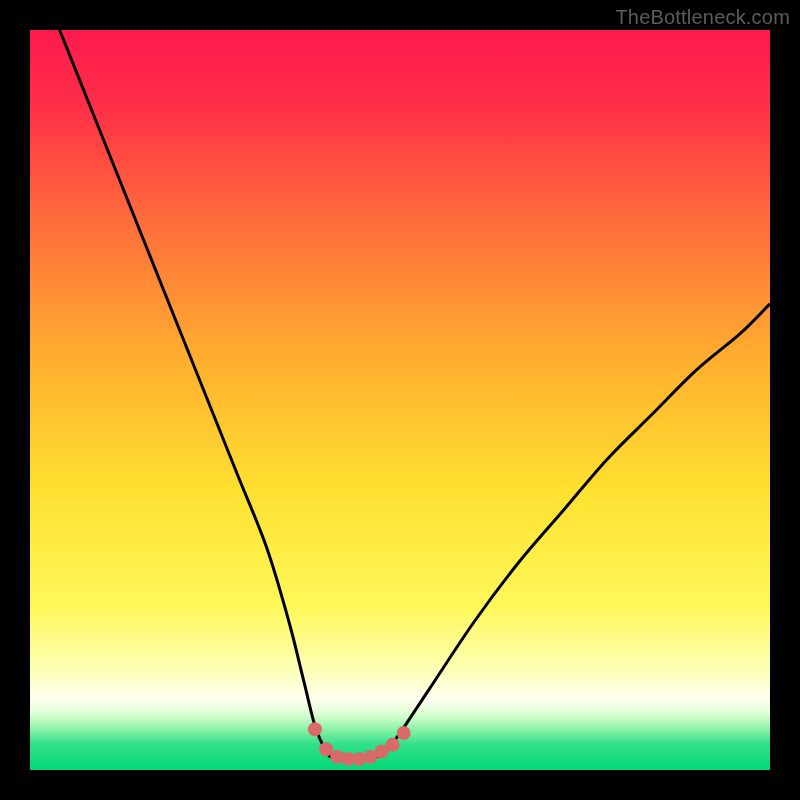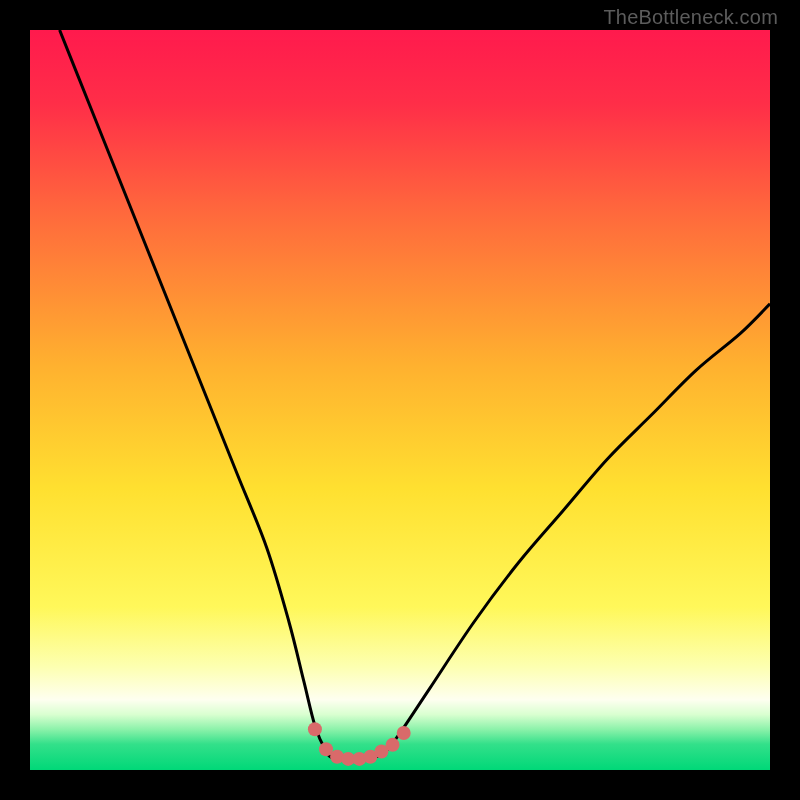--- a/index.html
+++ b/index.html
@@ -37,21 +37,21 @@
   svg.curve {
     position: absolute;
     left: 0;
     top: 0;
     width: 100%;
     height: 100%;
   }
   .watermark {
     position: absolute;
     top: 6px;
-    right: 22px;
+    right: 10px;
     color: #5c5c5c;
     font-size: 20px;
     font-weight: 500;
     letter-spacing: 0.2px;
   }
 </style>
 </head>
 <body>
 
 <div class="frame">

